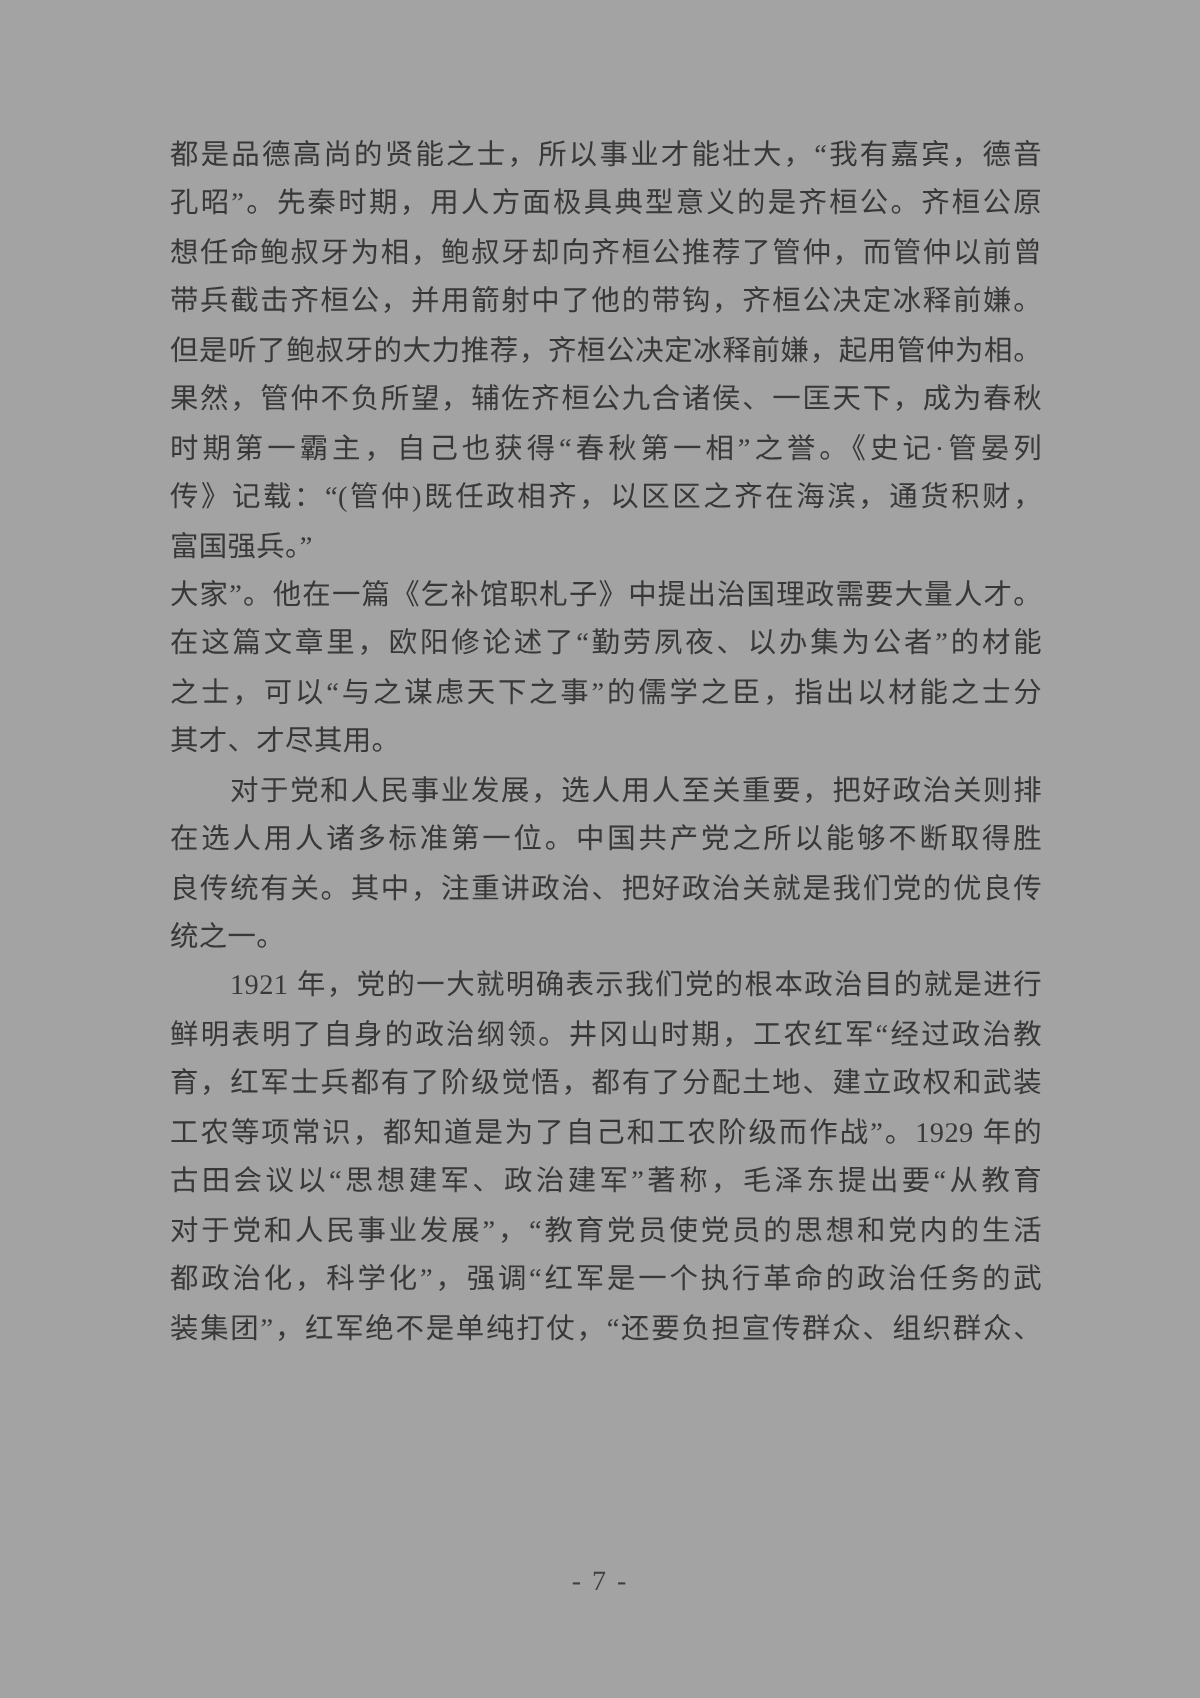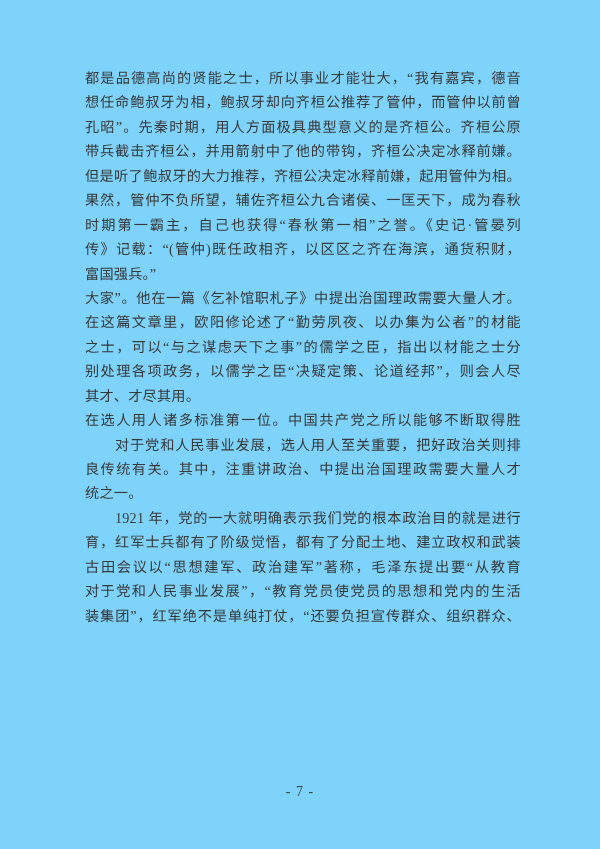--- a/index.html
+++ b/index.html
@@ -9,21 +9,21 @@
   body {
     width: 600px;
     height: 849px;
     background: #fdfdfb;
     overflow: hidden;
   }
   .page {
     position: relative;
     width: 600px;
     height: 849px;
-    background: #7dd3fc;
+    background: #a3a3a3;
     font-family: "Liberation Serif", "DejaVu Serif", serif;
   }
   .text-block {
     position: absolute;
     left: 85px;
     top: 66px;
     width: 436px;
   }
   .paragraph {
     margin: 0;
@@ -64,50 +64,52 @@
   }
 </style>
 </head>
 <body>
 
 <div class="page">
   <div class="text-block">
 
     <div class="paragraph">
       <div class="line">都是品德高尚的贤能之士，所以事业才能壮大，“我有嘉宾，德音</div>
+      <div class="line">孔昭”。先秦时期，用人方面极具典型意义的是齐桓公。齐桓公原</div>
       <div class="line">想任命鲍叔牙为相，鲍叔牙却向齐桓公推荐了管仲，而管仲以前曾</div>
-      <div class="line">孔昭”。先秦时期，用人方面极具典型意义的是齐桓公。齐桓公原</div>
       <div class="line">带兵截击齐桓公，并用箭射中了他的带钩，齐桓公决定冰释前嫌。</div>
       <div class="line">但是听了鲍叔牙的大力推荐，齐桓公决定冰释前嫌，起用管仲为相。</div>
       <div class="line">果然，管仲不负所望，辅佐齐桓公九合诸侯、一匡天下，成为春秋</div>
       <div class="line">时期第一霸主，自己也获得“春秋第一相”之誉。《史记·管晏列</div>
       <div class="line">传》记载：“(管仲)既任政相齐，以区区之齐在海滨，通货积财，</div>
       <div class="line pend">富国强兵。”</div>
     </div>
 
     <div class="paragraph">
       <div class="line">大家”。他在一篇《乞补馆职札子》中提出治国理政需要大量人才。</div>
       <div class="line">在这篇文章里，欧阳修论述了“勤劳夙夜、以办集为公者”的材能</div>
       <div class="line">之士，可以“与之谋虑天下之事”的儒学之臣，指出以材能之士分</div>
-      <div class="line">别处理各项政务，以儒学之臣“决疑定策、论道经邦”，则会人尽</div>
       <div class="line pend">其才、才尽其用。</div>
     </div>
 
     <div class="paragraph">
+      <div class="line ind">对于党和人民事业发展，选人用人至关重要，把好政治关则排</div>
       <div class="line">在选人用人诸多标准第一位。中国共产党之所以能够不断取得胜</div>
-      <div class="line ind">对于党和人民事业发展，选人用人至关重要，把好政治关则排</div>
-      <div class="line">良传统有关。其中，注重讲政治、中提出治国理政需要大量人才</div>
+      <div class="line">良传统有关。其中，注重讲政治、把好政治关就是我们党的优良传</div>
       <div class="line pend">统之一。</div>
     </div>
 
     <div class="paragraph">
       <div class="line ind">1921 年，党的一大就明确表示我们党的根本政治目的就是进行</div>
+      <div class="line">鲜明表明了自身的政治纲领。井冈山时期，工农红军“经过政治教</div>
       <div class="line">育，红军士兵都有了阶级觉悟，都有了分配土地、建立政权和武装</div>
+      <div class="line">工农等项常识，都知道是为了自己和工农阶级而作战”。1929 年的</div>
       <div class="line">古田会议以“思想建军、政治建军”著称，毛泽东提出要“从教育</div>
       <div class="line">对于党和人民事业发展”，“教育党员使党员的思想和党内的生活</div>
+      <div class="line">都政治化，科学化”，强调“红军是一个执行革命的政治任务的武</div>
       <div class="line">装集团”，红军绝不是单纯打仗，“还要负担宣传群众、组织群众、</div>
     </div>
 
   </div>
 
   <div class="footer">
     <span class="page-number">- 7 -</span>
   </div>
 </div>
 

